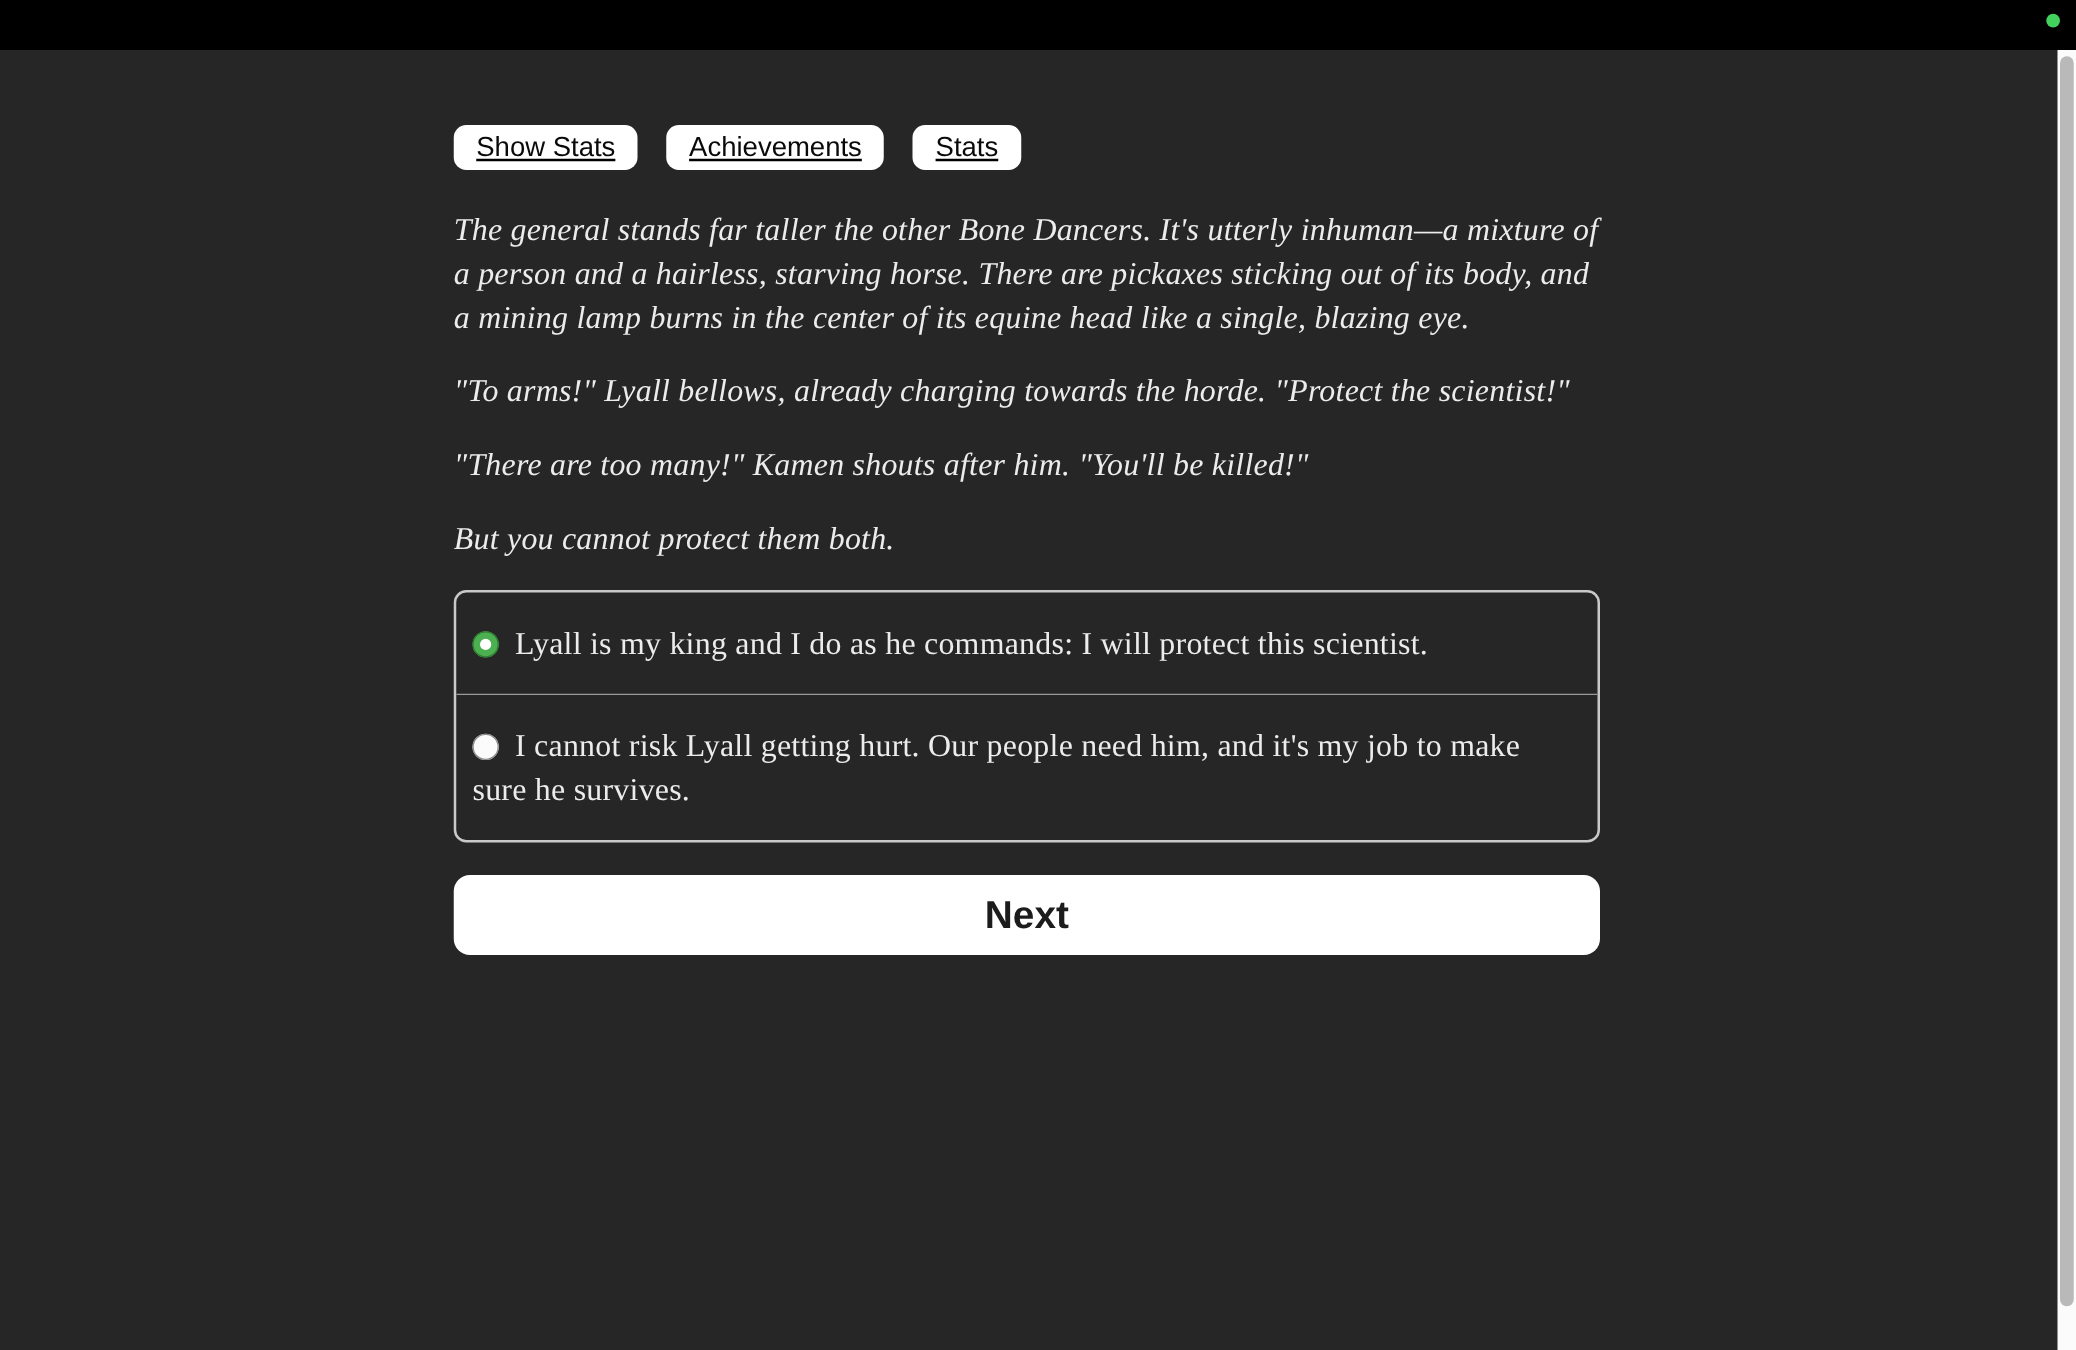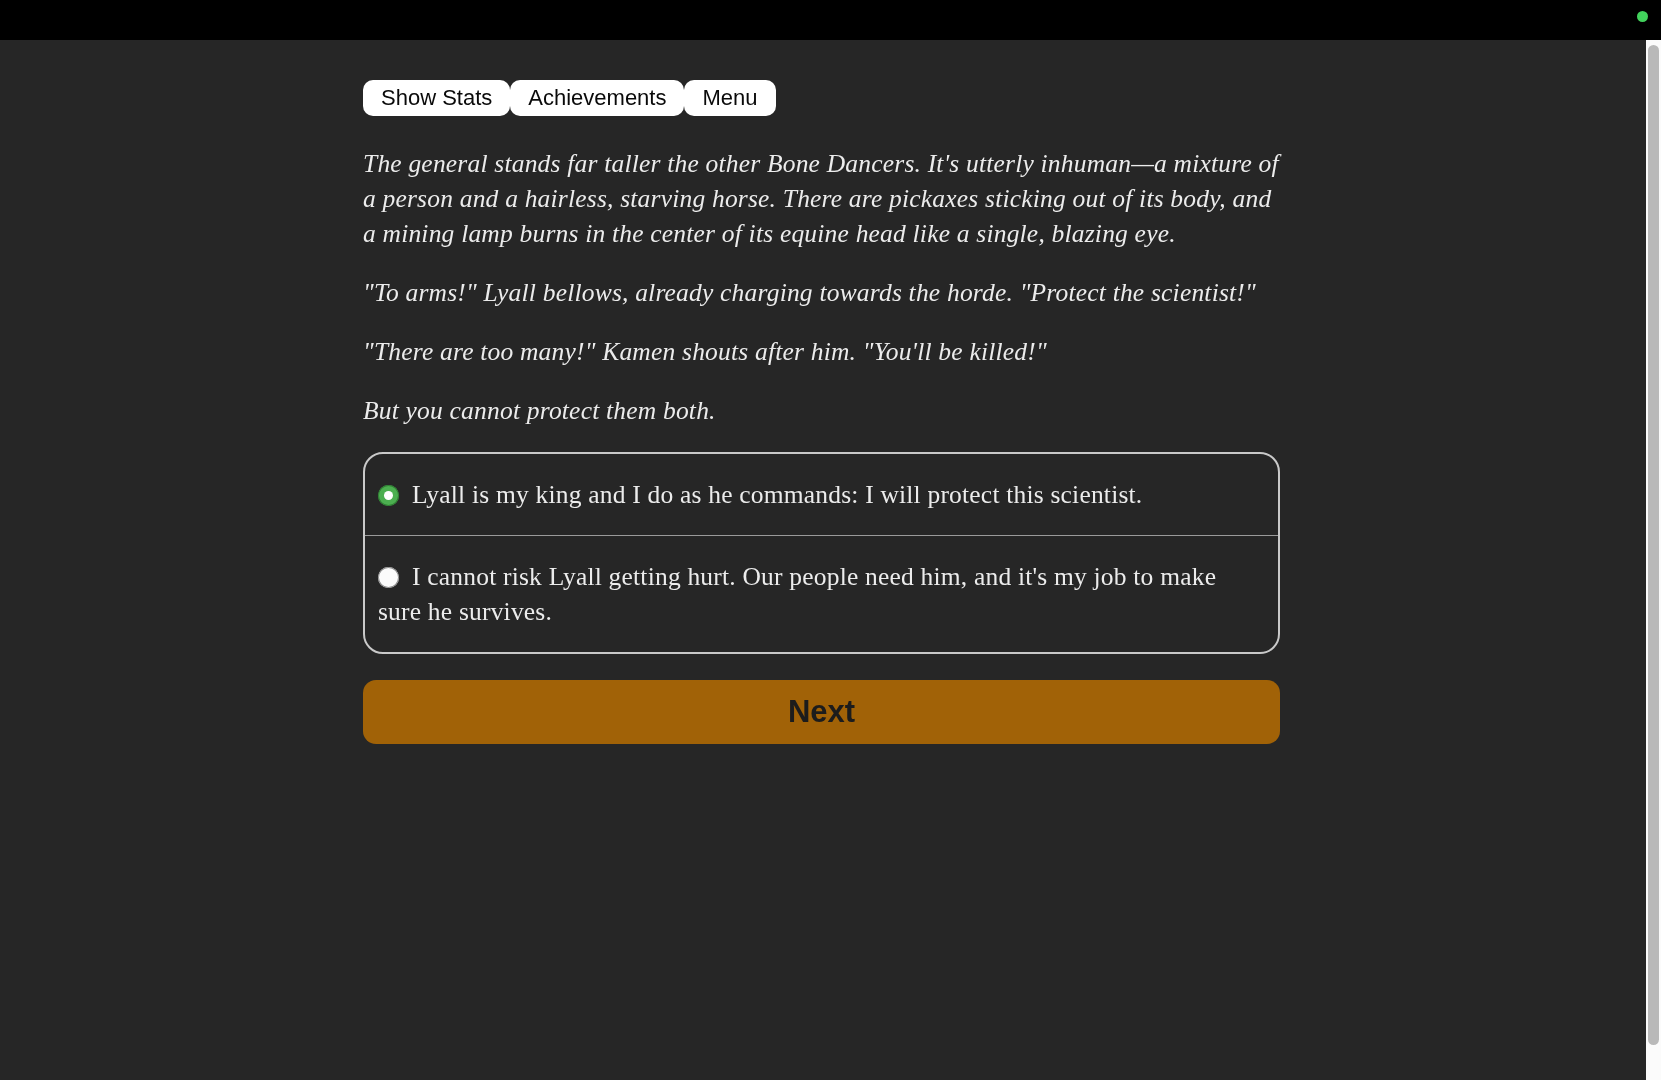--- a/index.html
+++ b/index.html
@@ -26,40 +26,40 @@
     background: #fbfbfb;
   }
   .scrollbar-thumb {
     position: absolute; top: 5px; left: 2px;
     width: 11px; height: 1000px;
     background: #b9b9b9; border-radius: 6px;
   }
   .content {
     position: absolute; left: 363px; top: 40px; width: 917px;
   }
-  .toolbar { display: flex; margin-top: 40px; }
+  .toolbar { display: flex; gap: 23px; margin-top: 60px; text-decoration: underline; }
   .toolbar button {
     background: #ffffff; color: #0a0a0a;
     font-family: "Liberation Sans", sans-serif;
     font-size: 22px; font-weight: 500;
     padding: 6px 18px;
     border: none; border-radius: 10px;
     cursor: pointer; line-height: 1.1;
   }
   .story { margin-top: 30px; font-style: italic; }
   .story p {
     color: #ececec;
     font-size: 25.5px; line-height: 35px;
     margin: 0 0 24px 0;
     letter-spacing: 0.2px;
   }
   .choices {
     margin-top: 10px;
     border: 2px solid #c9c9c9;
-    border-radius: 20px;
+    border-radius: 10px;
     overflow: hidden;
   }
   .choice-row {
     padding: 23px 13px;
     cursor: pointer;
   }
   .choice-row + .choice-row { border-top: 1px solid #9a9a9a; }
   .choice-label {
     color: #ececec; font-size: 25.5px; line-height: 35px;
     letter-spacing: 0.2px; cursor: pointer;
@@ -77,21 +77,21 @@
   }
   .radio.selected::after {
     content: "";
     position: absolute; left: 6px; top: 6px;
     width: 9px; height: 9px; border-radius: 50%;
     background: #ffffff;
   }
   .next-button {
     display: block; width: 100%;
     margin-top: 26px; height: 64px;
-    background: #a16207; color: #1c1c1c;
+    background: #ffffff; color: #1c1c1c;
     border: none; border-radius: 13px;
     font-family: "Liberation Sans", sans-serif;
     font-size: 31px; font-weight: bold;
     cursor: pointer;
   }
 </style>
 </head>
 <body>
 
 <div class="topbar"></div>
@@ -99,21 +99,21 @@
 
 <div class="scrollbar-track">
   <div class="scrollbar-thumb"></div>
 </div>
 
 <div class="content">
 
   <div class="toolbar">
     <button>Show Stats</button>
     <button>Achievements</button>
-    <button>Menu</button>
+    <button>Stats</button>
   </div>
 
   <div class="story">
     <p>The general stands far taller the other Bone Dancers. It's utterly inhuman—a mixture of a person and a hairless, starving horse. There are pickaxes sticking out of its body, and a mining lamp burns in the center of its equine head like a single, blazing eye.</p>
     <p>"To arms!" Lyall bellows, already charging towards the horde. "Protect the scientist!"</p>
     <p>"There are too many!" Kamen shouts after him. "You'll be killed!"</p>
     <p>But you cannot protect them both.</p>
   </div>
 
   <div class="choices">

